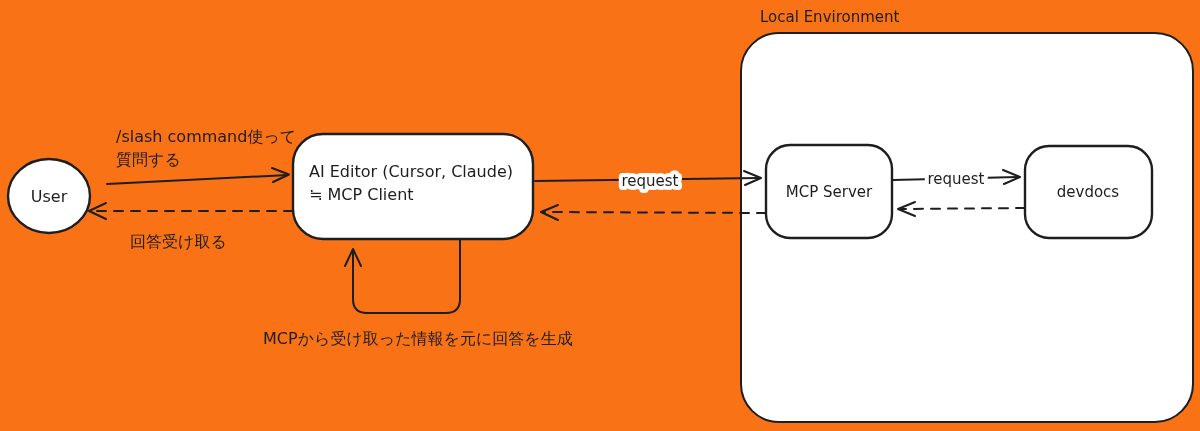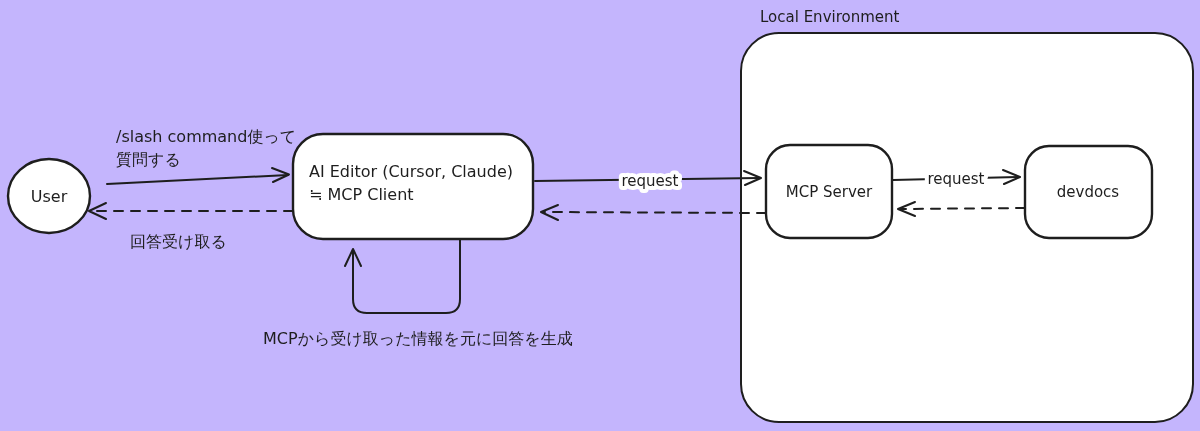--- a/index.html
+++ b/index.html
@@ -4,21 +4,21 @@
 <style>
   html, body {
     margin: 0;
     padding: 0;
     background: #ffffff;
   }
   .canvas {
     position: relative;
     width: 1200px;
     height: 431px;
-    background: #c4b5fd;
+    background: #f97316;
     font-family: "DejaVu Sans", sans-serif;
   }
   svg { display: block; }
   .shape {
     fill: #ffffff;
     stroke: #1e1e1e;
     stroke-width: 2.4;
   }
   .container-shape {
     fill: #ffffff;

